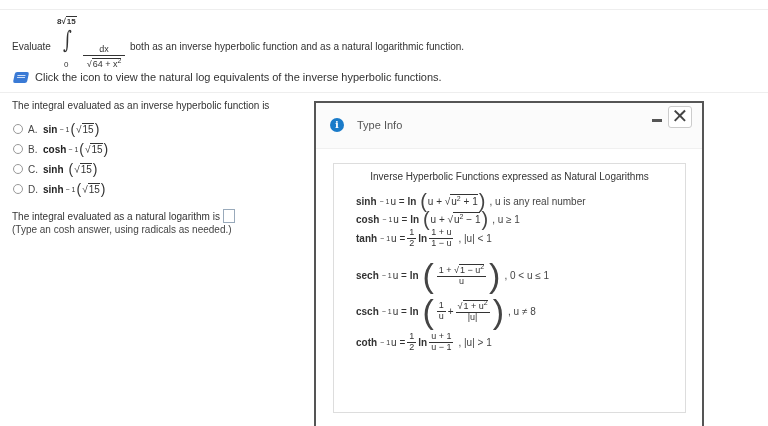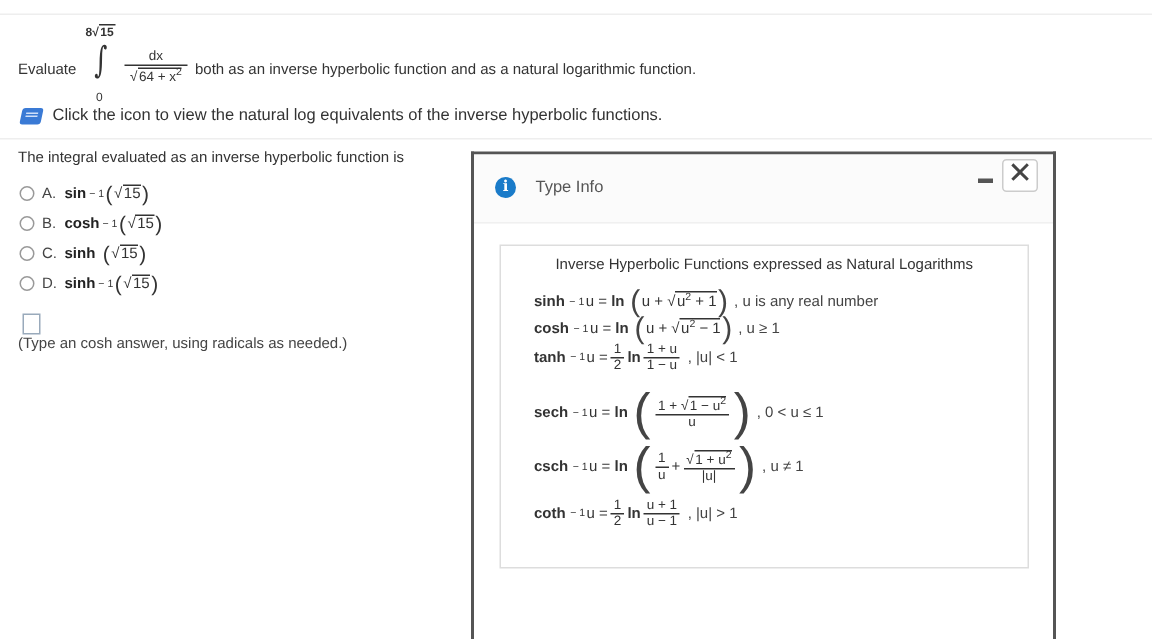--- a/index.html
+++ b/index.html
@@ -8,21 +8,21 @@
 
   .top-rule { position: absolute; left: 0; top: 9px; width: 768px; height: 1px; background: #eeeeee; }
   .mid-rule { position: absolute; left: 0; top: 92px; width: 768px; height: 1px; background: #eeeeee; }
 
   
   .evaluate { position: absolute; left: 12px; top: 41px; font-size: 10px; }
   .int-upper { position: absolute; left: 57px; top: 17px; font-size: 8px; font-weight: bold; }
   .int-upper .rad { border-top: 1px solid #333; padding: 0 1px; }
   .int-sign { position: absolute; left: 61px; top: 28px; font-size: 24px; font-family: "DejaVu Serif", serif; line-height: 1; transform: scaleX(0.7); }
   .int-lower { position: absolute; left: 64px; top: 60px; font-size: 8px; }
-  .frac-main { position: absolute; left: 83px; top: 32px; width: 42px; text-align: center; }
+  .frac-main { position: absolute; left: 83px; top: 44px; width: 42px; text-align: center; }
   .frac-main .num { font-size: 9px; border-bottom: 1px solid #333; padding-bottom: 1px; }
   .frac-main .den { font-size: 9px; padding-top: 1px; }
   .frac-main .den .rad { border-top: 1px solid #333; }
   .question-rest { position: absolute; left: 130px; top: 41px; font-size: 10px; }
 
   .info-line { position: absolute; left: 14px; top: 71px; display: flex; align-items: center; gap: 7px; font-size: 11px; }
   .book-icon { width: 14px; height: 11px; background: #3a7ad5; border-radius: 2px; transform: skewX(-12deg); position: relative; }
   .book-icon::after { content: ""; position: absolute; left: 3px; top: 3px; width: 8px; height: 1px; background: #cfe0fa; box-shadow: 0 2px 0 #cfe0fa; }
 
   
@@ -42,21 +42,21 @@
 
   
   .modal { position: absolute; left: 314px; top: 101px; width: 390px; height: 340px; border: 2px solid #555; border-bottom: none; background: #fff; }
   .modal-header { position: absolute; left: 0; top: 0; width: 100%; height: 46px; background: #fbfbfb; border-bottom: 1px solid #f0f0f0; }
   .info-icon { position: absolute; left: 14px; top: 15px; width: 14px; height: 14px; border-radius: 50%; background: #1a7bc9; color: #fff; font-weight: bold; font-size: 10px; text-align: center; line-height: 14px; font-family: "DejaVu Serif", serif; }
   .modal-title { position: absolute; left: 41px; top: 16px; font-size: 11px; color: #555; }
   .minimize-btn { position: absolute; left: 336px; top: 10px; width: 10px; height: 14px; }
   .minimize-btn::after { content: ""; position: absolute; left: 0; top: 6px; width: 10px; height: 3px; background: #555; }
   .close-btn { position: absolute; left: 352px; top: 3px; width: 24px; height: 22px; border: 1px solid #ccc; border-radius: 3px; font-size: 20px; line-height: 18px; text-align: center; color: #444; background: #fff; }
 
-  .inner-panel { position: absolute; left: 17px; top: 60px; width: 353px; height: 216px; border: 1px solid #ddd; background: #fff; }
+  .inner-panel { position: absolute; left: 17px; top: 60px; width: 353px; height: 250px; border: 1px solid #ddd; background: #fff; }
   .panel-title { position: absolute; left: 0; top: 7px; width: 100%; text-align: center; font-size: 10px; color: #333; }
 
   .formula { position: absolute; left: 22px; display: flex; align-items: center; font-size: 10px; white-space: nowrap; }
   .fn { font-weight: bold; }
   .inv { font-size: 7px; vertical-align: 5px; margin: 0 1px 0 3px; }
   .big-paren { font-size: 20px; font-weight: lighter; color: #444; margin: 0 1px; line-height: 1; }
   .bigger-paren { font-size: 34px; font-weight: lighter; color: #444; margin: 0 1px; line-height: 1; }
   .sfrac { display: inline-flex; flex-direction: column; align-items: center; margin: 0 2px; font-size: 9px; line-height: 1.1; }
   .sfrac .n { border-bottom: 1px solid #333; padding: 0 2px; }
   .sfrac .d { padding: 0 2px; }
@@ -109,20 +109,21 @@
   </div>
   <div class="option">
     <span class="radio"></span>
     <span class="opt-letter">D.</span>
     <span class="opt-fn">sinh</span><span class="opt-sup">− 1</span>
     <span class="paren">(</span>√<span class="rad">15</span><span class="paren">)</span>
   </div>
 </div>
 
 <div class="q2-label">
+  <span>The integral evaluated as a natural logarithm is</span>
   <span class="answer-box"></span>
 </div>
 <span class="q2-hint">(Type an cosh answer, using radicals as needed.)</span>
 
 <div class="modal">
   <div class="modal-header">
     <span class="info-icon">i</span>
     <span class="modal-title">Type Info</span>
     <span class="minimize-btn"></span>
     <span class="close-btn">✕</span>
@@ -172,21 +173,21 @@
       <span class="bigger-paren">(</span>
       <span class="sfrac">
           <span class="n">1</span>
           <span class="d">u</span>
         </span>+
       <span class="sfrac">
           <span class="n">√<span class="rad">1 + u<sup>2</sup></span></span>
           <span class="d">|u|</span>
         </span>
       <span class="bigger-paren">)</span>
-      <span class="cond">, u ≠ 1</span>
+      <span class="cond">, u ≠ 8</span>
     </div>
 
     <div class="formula" style="top:168px;">
       <span class="fn">coth</span><span class="inv">− 1</span>u =
       <span class="sfrac">
           <span class="n">1</span>
           <span class="d">2</span>
         </span><span class="fn">ln</span>
       <span class="sfrac">
           <span class="n">u + 1</span>

